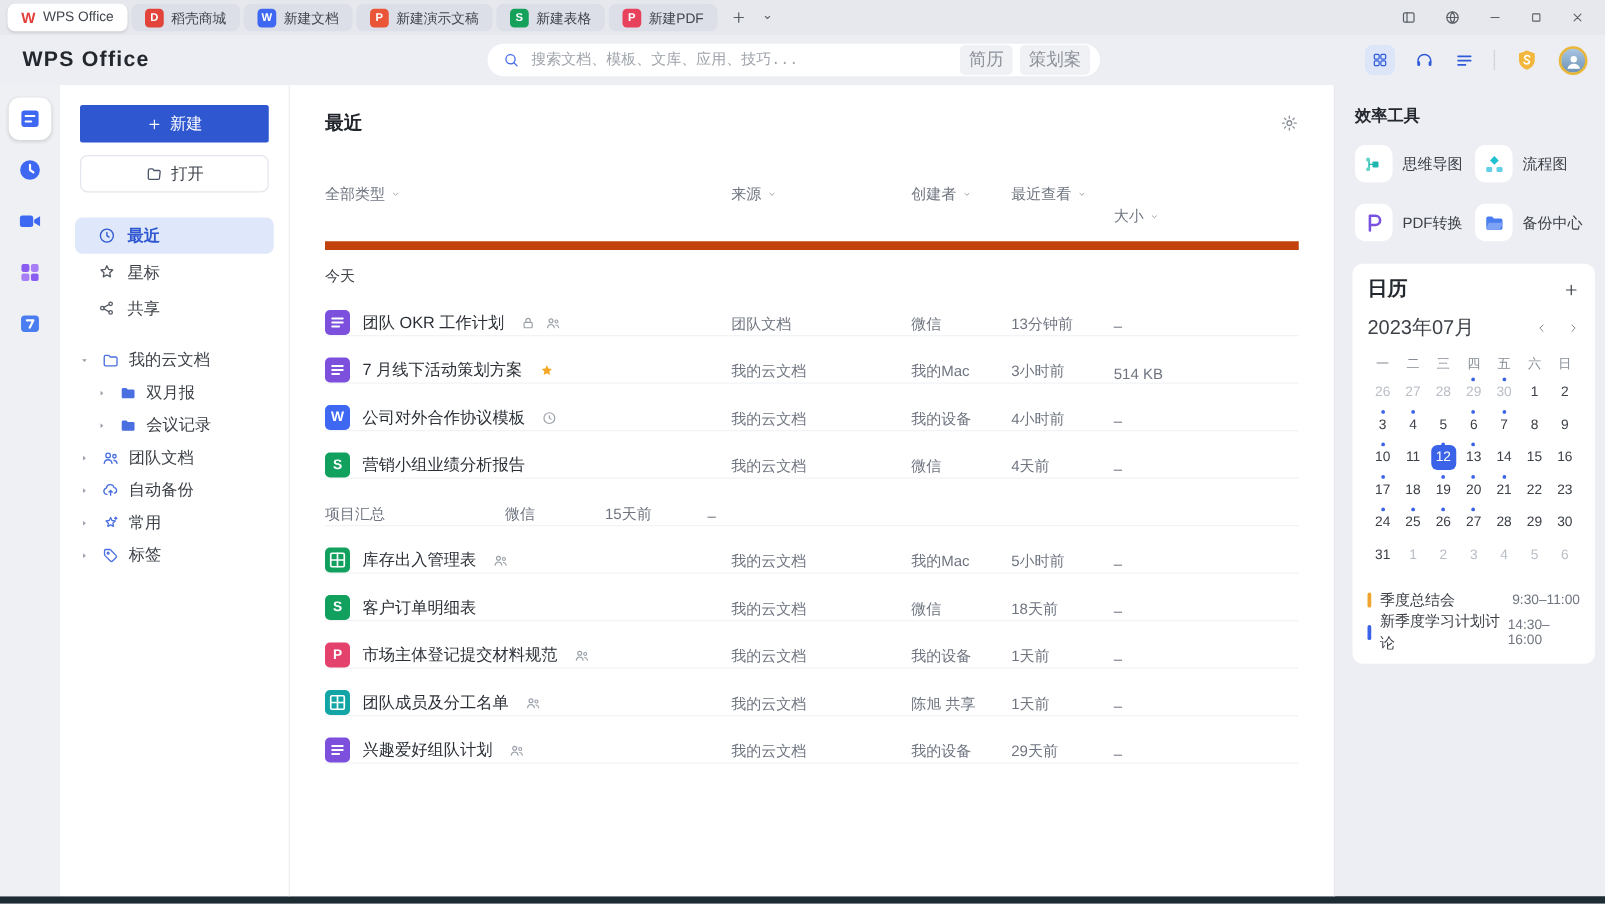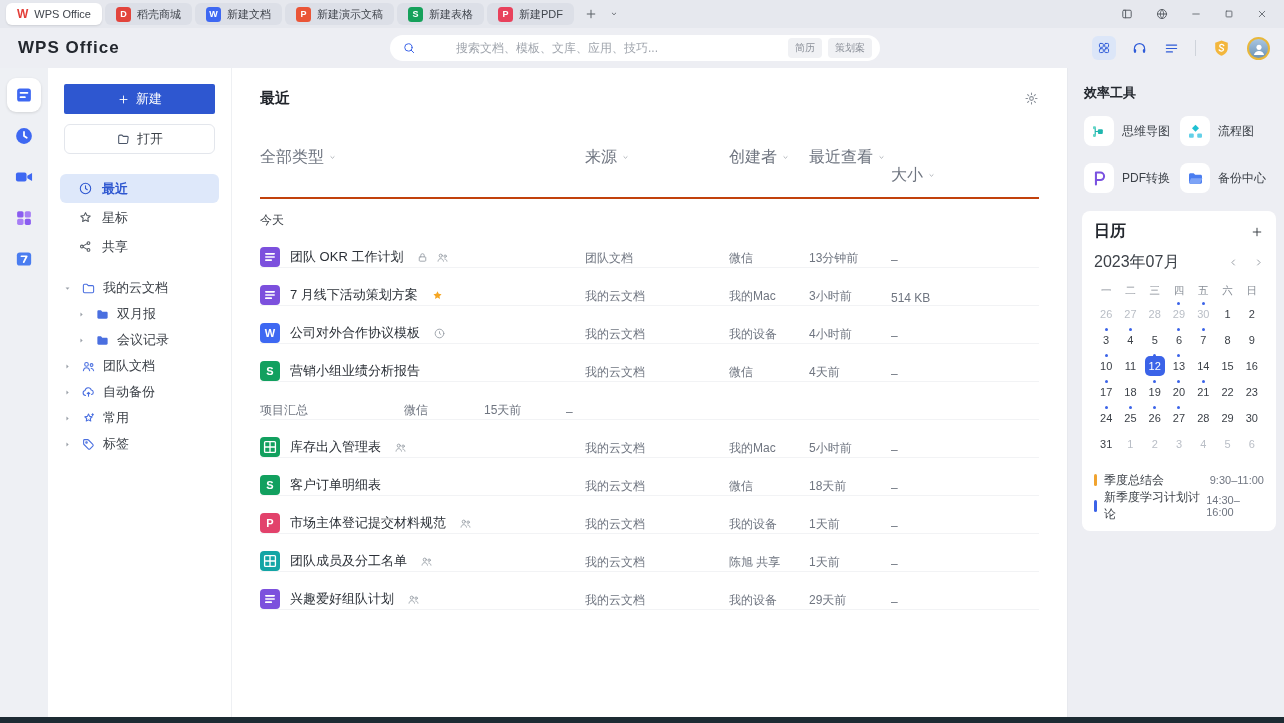--- a/index.html
+++ b/index.html
@@ -18,24 +18,24 @@
   .tab-logo{color:#e33e38;font-weight:800;font-size:12px;}
   .tab-extra{display:flex;align-items:center;gap:10px;margin-left:10px;color:#5a5f66;}
   .win-controls{margin-left:auto;display:flex;align-items:center;gap:21px;padding-right:16px;color:#5a5f66;}
 
   
   .header{height:40px;position:relative;display:flex;align-items:center;background:#edeef3;}
   .logo{margin-left:18px;font-size:17px;font-weight:700;letter-spacing:1px;color:#23272e;}
   .search{position:absolute;left:390px;top:7px;width:490px;height:26px;background:#fff;
     border-radius:13px;display:flex;align-items:center;padding:0 8px 0 12px;gap:7px;}
   .search input{border:none;outline:none;flex:1;font-size:12px;color:#444;background:transparent;
-    font-family:Liberation Sans, sans-serif;margin-left:31px;}
+    font-family:Liberation Mono, monospace;}
   .search input::placeholder{color:#a0a5ad;}
   .search-tags{display:flex;gap:6px;}
-  .stag{background:#f0f1f4;color:#8b9099;font-size:10px;padding:3px 7px;border-radius:4px;}
+  .stag{background:#f0f1f4;color:#8b9099;font-size:14px;padding:3px 7px;border-radius:4px;}
   .hicons{margin-left:auto;display:flex;align-items:center;gap:15px;padding-right:14px;}
   .hbtn-grid{width:24px;height:24px;background:#dce6f8;border-radius:6px;color:#2f5bd8;
     display:flex;align-items:center;justify-content:center;}
   .hblue{color:#2f5bd8;}
   .hdiv{width:1px;height:16px;background:#cfd3da;}
   .avatar{width:23px;height:23px;border-radius:50%;border:2px solid #e8b73a;
     background:linear-gradient(180deg,#a9c6e2,#6d93b5);overflow:hidden;display:flex;
     align-items:flex-end;justify-content:center;}
 
   
@@ -63,21 +63,21 @@
   .lv1{padding-left:14px;}
   .tico{color:#4a6fe0;}
   .recycle{margin-top:22px;padding:0 12px;}
 
   
   .main{flex:1;background:#fff;padding:0 28px;border-right:1px solid #e7e9ee;overflow:hidden;}
   .main-head{display:flex;align-items:center;justify-content:space-between;padding-top:21px;}
   .main-title{font-size:15px;font-weight:bold;color:#22262c;}
   .gear{color:#8a9099;}
   .filters{display:flex;align-items:center;margin-top:20px;padding-bottom:11px;
-    border-bottom:2px solid #c2410c;font-size:16px;color:#6f7580;}
+    border-bottom:7px solid #c2410c;font-size:12px;color:#6f7580;}
   .fitem{display:flex;align-items:center;gap:3px;}
   .col-name{width:325px;flex:none;}
   .col-source{width:144px;flex:none;}
   .col-creator{width:80px;flex:none;}
   .col-viewed{width:82px;flex:none;}
   .col-size{flex:1;margin-top:37px;}
   .group-label{margin:13px 0 1px;font-size:12px;color:#40454c;}
   .row{display:flex;align-items:flex-end;height:38px;border-bottom:1px solid #f2f3f5;
     font-size:12px;color:#6f7580;}
   .row .col-name{display:flex;align-items:center;gap:10px;color:#2b3037;font-size:13px;}

